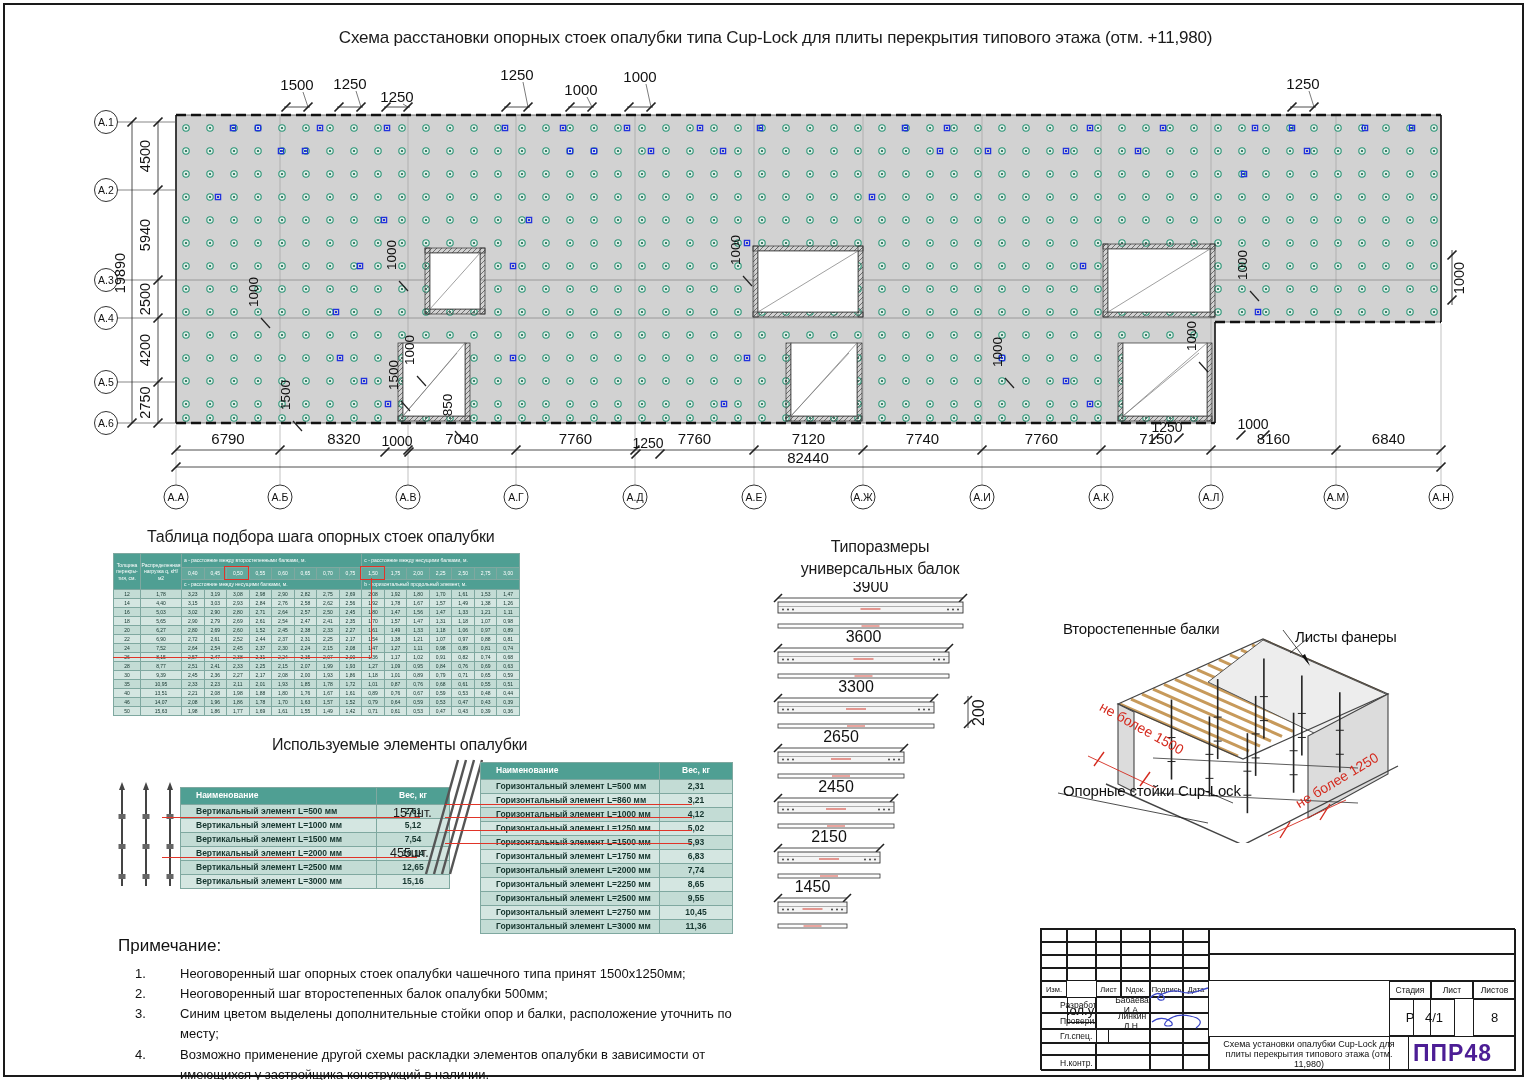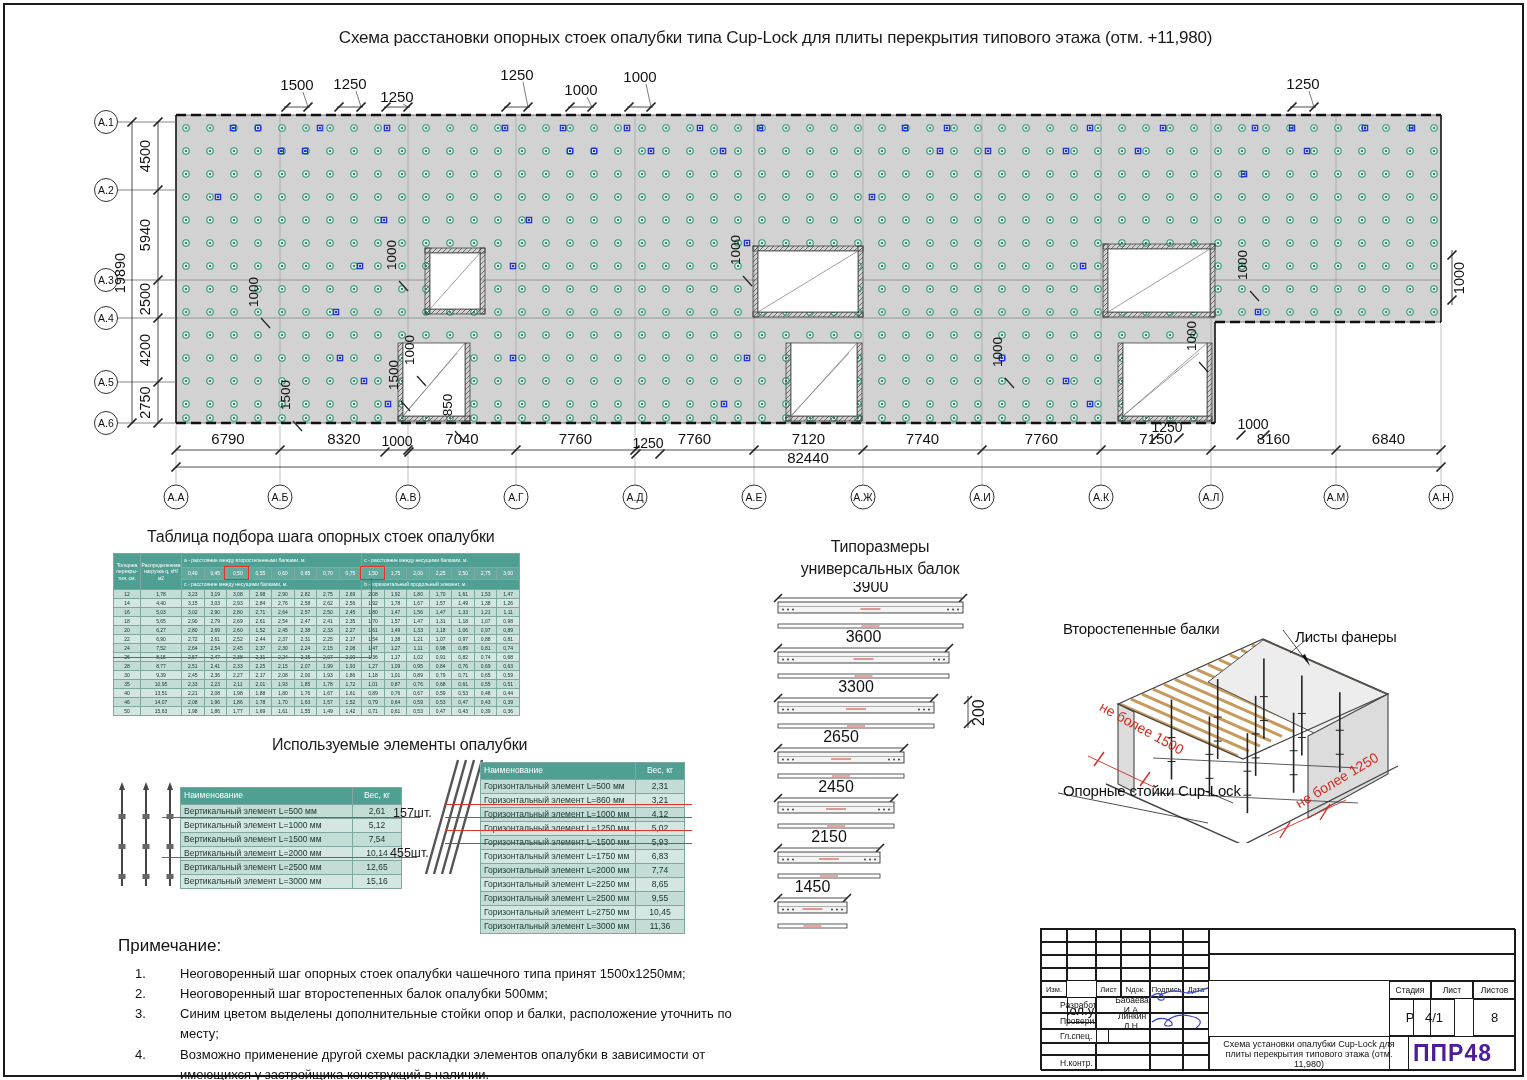--- a/index.html
+++ b/index.html
@@ -16,22 +16,22 @@
   #selTable td,#selTable th{border:0.5px solid #7fa8a0;padding:0;overflow:hidden;font-weight:normal;}
   #selTable .h1{background:#4f9f93;color:#fff;}
   #selTable .h2{background:#63a89c;color:#fff;}
   #selTable tbody tr:nth-child(odd) td{background:#c3dcd5;}
   #selTable tbody tr:nth-child(even) td{background:#d4e6e1;}
   .redbox{position:absolute;border:1.2px solid #e03428;}
   .redline{position:absolute;background:#e03428;}
   
   .eltable{position:absolute;border-collapse:collapse;table-layout:fixed;font-size:8.5px;
            line-height:1.15;color:#15352e;}
-  .eltable td,.eltable th{border:0.6px solid #7fa8a0;padding:0 3px;height:13px;overflow:hidden;
-           white-space:nowrap;font-weight:normal;text-align:left;}
+  .eltable td,.eltable th{border:0.6px solid #7fa8a0;padding:0 15px;height:13px;overflow:hidden;
+           white-space:nowrap;font-weight:bold;text-align:left;}
   .eltable th{background:#4f9f93;color:#fff;height:16px;}
   .eltable td.v,.eltable th.v{text-align:center;}
   .eltable tbody tr:nth-child(odd) td{background:#c3dcd5;}
   .eltable tbody tr:nth-child(even) td{background:#d4e6e1;}
   .cnt{position:absolute;font-size:12.5px;color:#1a1a1a;}
   
   #notes{position:absolute;left:118px;top:936px;width:650px;}
   #notesTitle{font-size:17px;margin-bottom:8px;}
   .noteRow{display:flex;font-size:13px;line-height:1.55;}
   .noteNum{width:45px;text-align:left;padding-left:17px;flex:none;}

